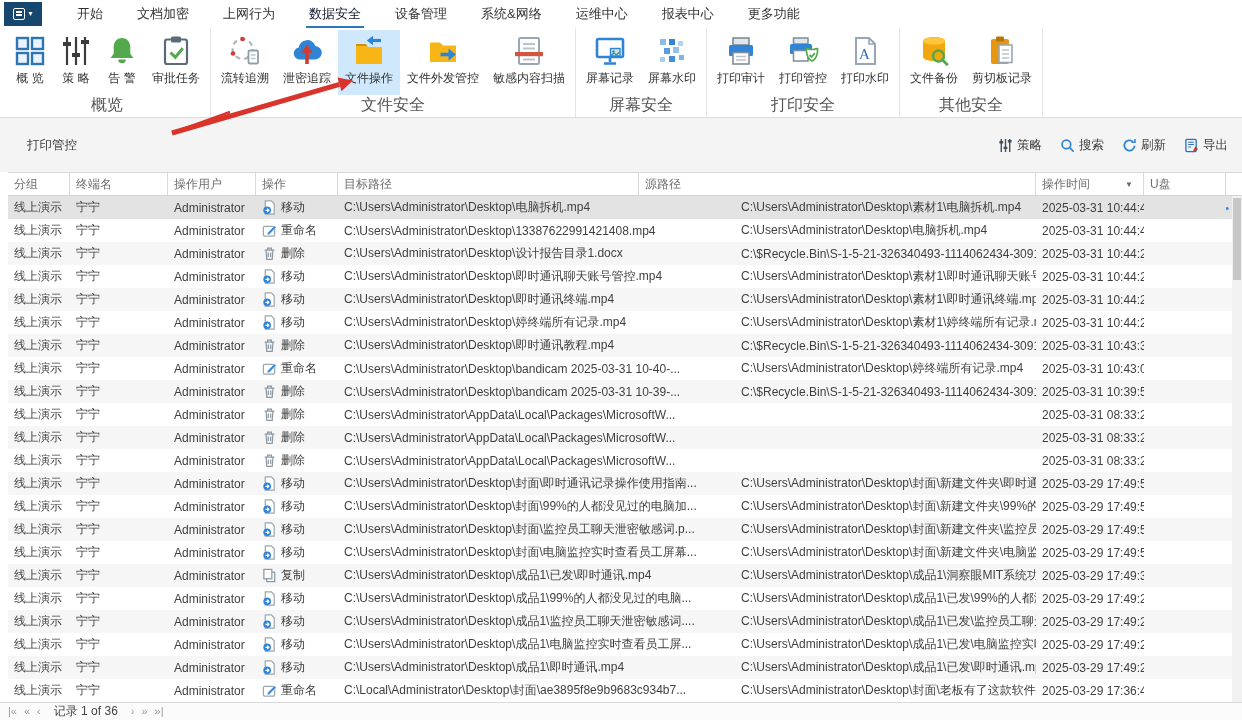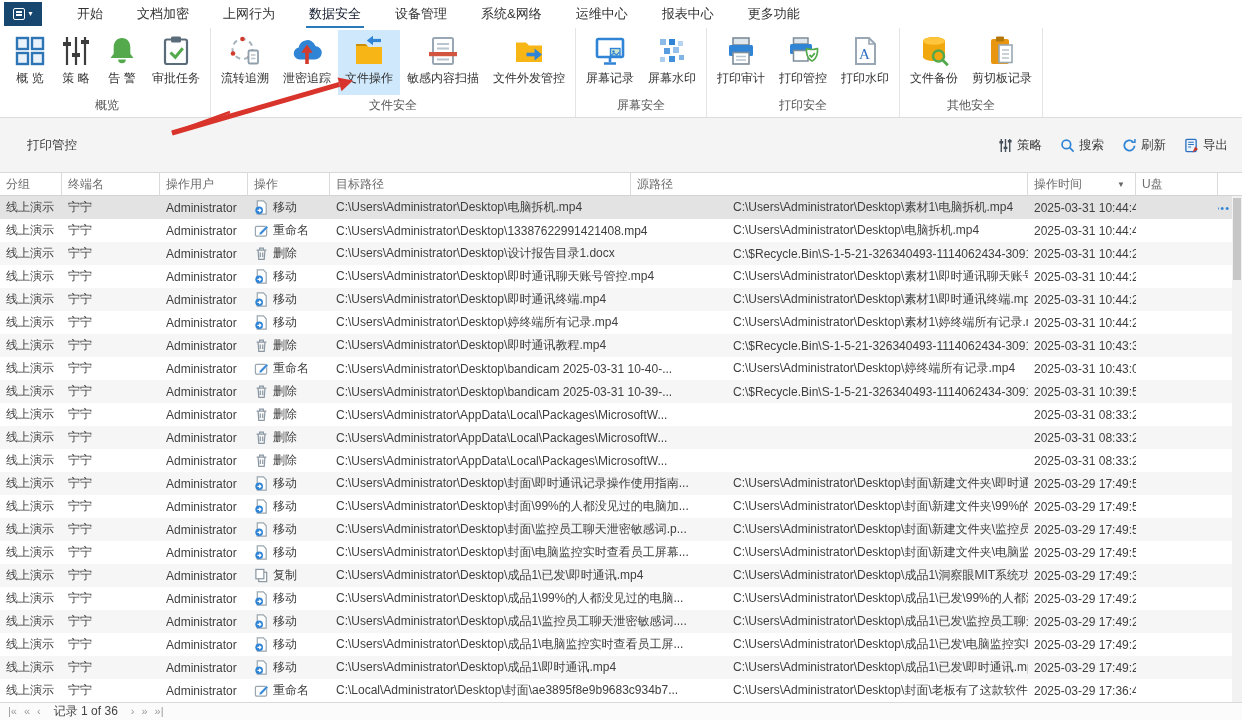--- a/index.html
+++ b/index.html
@@ -19,34 +19,34 @@
 
   
   .ribbon { height:90px; display:flex; align-items:stretch; background:#fff; border-bottom:1px solid #dcdcdc; padding-left:4px; }
   .ribbon-group { display:flex; flex-direction:column; border-right:1px solid #e4e4e4; padding:2px 3px 0 3px; }
   .ribbon-buttons { display:flex; align-items:stretch; flex:1; }
   .ribbon-button { display:flex; flex-direction:column; align-items:center; padding:3px 7px 0 7px; cursor:pointer; }
   .ribbon-button.highlighted { background:#cfe8fb; }
   .ribbon-button .icon { width:32px; height:32px; margin-top:2px; }
   .ribbon-button .icon svg { width:32px; height:32px; display:block; }
   .ribbon-button .rb-label { font-size:12px; color:#333; margin-top:3px; white-space:nowrap; }
-  .group-label { text-align:center; font-size:12px; color:#555; height:22px; line-height:20px; white-space:nowrap; }
+  .group-label { text-align:center; font-size:16px; color:#555; height:22px; line-height:20px; white-space:nowrap; }
 
   
   .annot { position:absolute; left:0; top:0; width:1242px; height:720px; pointer-events:none; z-index:50; }
 
   
   .filterbar { height:54px; background:#f4f4f4; display:flex; align-items:center; justify-content:space-between; padding:0 14px 0 22px; }
   .date-filter { display:flex; align-items:center; gap:5px; font-size:12.5px; color:#3c3c3c; cursor:pointer; }
   .date-filter .icon svg, .fb-action .icon svg { width:15px; height:15px; display:block; }
   .fb-actions { display:flex; align-items:center; gap:18px; }
   .fb-action { display:flex; align-items:center; gap:4px; font-size:12.5px; color:#3c3c3c; cursor:pointer; }
 
   
-  .table { position:relative; }
+  .table { position:relative;margin-left:8px; }
   .thead { display:flex; height:24px; border-top:1px solid #d9d9d9; border-bottom:1px solid #d4d4d4; background:#fff; }
   .th { font-size:12px; color:#6e6e6e; display:flex; align-items:center; padding-left:6px; border-right:1px solid #dadada; position:relative; cursor:pointer; }
   .th .sort { margin-left:auto; margin-right:10px; font-size:8px; color:#666; }
   .th.filler { border-right:none; flex:1; }
   .tbody { }
   .tr { display:flex; height:23px; align-items:flex-start; background:#fff; cursor:default; }
   .tr.odd { background:#f6f6f6; }
   .tr.selected { background:#e3e3e3; }
   .td { font-size:12px; color:#3f3f3f; padding-left:6px; white-space:nowrap; overflow:hidden; display:flex; align-items:center; height:100%; }
   .td.op { gap:4px; }
@@ -163,36 +163,36 @@
               <path d="M3 9h9.5l2 2H3z" fill="#c98f0a"></path>
               <path d="M28 5.5H17.5" stroke="#2f84d6" stroke-width="3.2" fill="none"></path>
               <path d="M20 .8l-6.2 4.7 6.2 4.7z" fill="#2f84d6"></path>
             </svg>
           </span>
           <span class="rb-label">文件操作</span>
         </div>
         <div class="ribbon-button">
           <span class="icon">
             <svg viewBox="0 0 32 32">
+              <path d="M3 7.5h10l3 3h13V27H3z" fill="#f8b616"></path>
+              <path d="M13.5 19.5h9.5" stroke="#2f84d6" stroke-width="3.6" fill="none"></path>
+              <path d="M21.5 13.5l7.5 6-7.5 6z" fill="#2f84d6"></path>
+            </svg>
+          </span>
+          <span class="rb-label">文件外发管控</span>
+        </div>
+        <div class="ribbon-button">
+          <span class="icon">
+            <svg viewBox="0 0 32 32">
               <rect x="6" y="3" width="20" height="26" rx="1.5" fill="#fff" stroke="#98a7b3" stroke-width="2"></rect>
               <path d="M10 9h12M10 13.5h12M10 24.5h12" stroke="#b9c4cc" stroke-width="2"></path>
               <rect x="2" y="17" width="28" height="4.2" fill="#d2563f"></rect>
             </svg>
           </span>
           <span class="rb-label">敏感内容扫描</span>
-        </div>
-        <div class="ribbon-button">
-          <span class="icon">
-            <svg viewBox="0 0 32 32">
-              <path d="M3 7.5h10l3 3h13V27H3z" fill="#f8b616"></path>
-              <path d="M13.5 19.5h9.5" stroke="#2f84d6" stroke-width="3.6" fill="none"></path>
-              <path d="M21.5 13.5l7.5 6-7.5 6z" fill="#2f84d6"></path>
-            </svg>
-          </span>
-          <span class="rb-label">文件外发管控</span>
         </div>
       </div>
       <div class="group-label">文件安全</div>
     </div>
     <div class="ribbon-group">
       <div class="ribbon-buttons">
         <div class="ribbon-button">
           <span class="icon">
             <svg viewBox="0 0 32 32">
               <rect x="3" y="4" width="26" height="18" rx="1.5" fill="#fff" stroke="#2f84d6" stroke-width="2.6"></rect>

